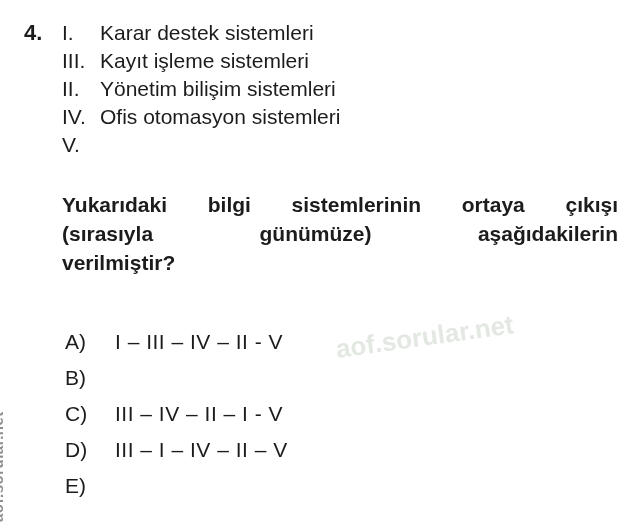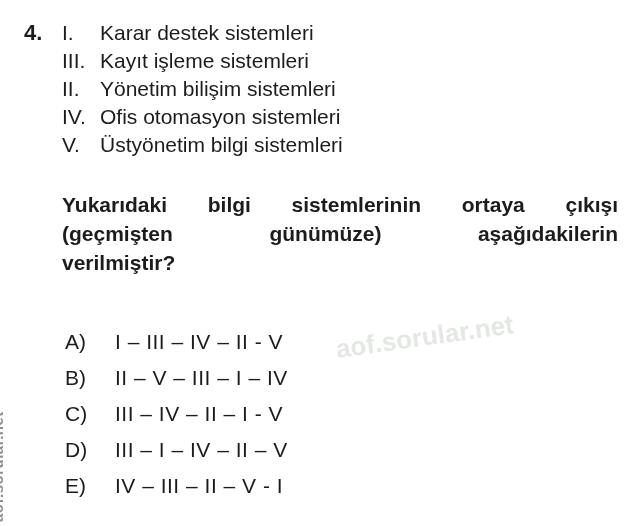--- a/index.html
+++ b/index.html
@@ -118,50 +118,47 @@
     <div class="roman-item">
       <span class="roman-numeral">II.</span>
       <span class="roman-text">Yönetim bilişim sistemleri</span>
     </div>
     <div class="roman-item">
       <span class="roman-numeral">IV.</span>
       <span class="roman-text">Ofis otomasyon sistemleri</span>
     </div>
     <div class="roman-item">
       <span class="roman-numeral">V.</span>
-      <span class="roman-text">Üstyönetim bilgi sistemleri</span>
     </div>
   </div>
 
   <div class="stem">
     <div class="stem-line">Yukarıdaki bilgi sistemlerinin ortaya çıkışı</div>
-    <div class="stem-line">(geçmişten günümüze) aşağıdakilerin</div>
+    <div class="stem-line">(sırasıyla günümüze) aşağıdakilerin</div>
     <div class="stem-line last">verilmiştir?</div>
   </div>
 
   <div class="options">
     <div class="option-row">
       <span class="option-letter">A)</span>
       <span class="option-sequence">I – III – IV – II - V</span>
     </div>
     <div class="option-row">
       <span class="option-letter">B)</span>
-      <span class="option-sequence">II – V – III – I – IV</span>
     </div>
     <div class="option-row">
       <span class="option-letter">C)</span>
       <span class="option-sequence">III – IV – II – I - V</span>
     </div>
     <div class="option-row">
       <span class="option-letter">D)</span>
       <span class="option-sequence">III – I – IV – II – V</span>
     </div>
     <div class="option-row">
       <span class="option-letter">E)</span>
-      <span class="option-sequence">IV – III – II – V - I</span>
     </div>
   </div>
 
   <div class="wm-center">aof.sorular.net</div>
 
   <div class="wm-left">aof.sorular.net</div>
 
 </div>
 
 </body></html>

